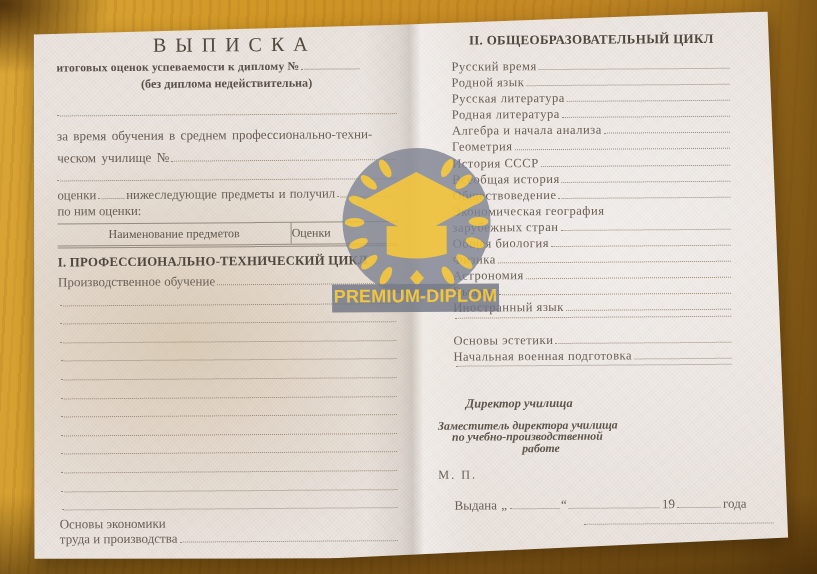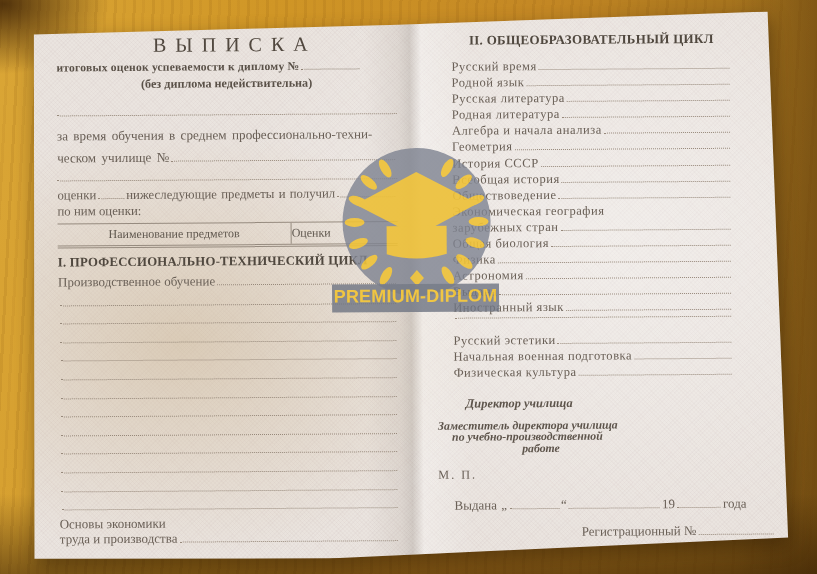--- a/index.html
+++ b/index.html
@@ -213,29 +213,28 @@
           </div>
           <div class="s-row">
             <span>Иностранный язык</span>
             <span class="leader"></span>
           </div>
           <div class="s-row">
             <span></span>
             <span class="leader"></span>
           </div>
           <div class="s-row">
-            <span>Русский эстетики</span>
+            <span>Основы эстетики</span>
             <span class="leader"></span>
           </div>
           <div class="s-row">
             <span>Начальная военная подготовка</span>
             <span class="leader"></span>
           </div>
           <div class="s-row">
-            <span>Физическая культура</span>
             <span class="leader"></span>
           </div>
         </div>
 
       <div class="sig-director">Директор училища</div>
       <div class="sig-deputy">
         <div>Заместитель директора училища</div>
         <div class="l2">по учебно-производственной</div>
         <div class="l3">работе</div>
       </div>
@@ -245,21 +244,20 @@
         <span>Выдана</span>&nbsp;
         <span>„</span>
         <span class="leader fixed" style="width:50px;"></span>
         <span>“</span>
         <span class="leader"></span>
         <span>19</span>
         <span class="leader fixed" style="width:44px;"></span>
         <span>года</span>
       </div>
       <div class="reg">
-        <span style="white-space:nowrap;">Регистрационный №</span>
         <span class="leader"></span>
       </div>
     </div>
 
     <div class="watermark">
       <svg class="wm-svg" width="170" height="170" viewBox="0 0 170 170">
         <circle cx="85" cy="76" r="74" fill="rgba(126,131,145,0.88)"></circle>
         <g fill="#eec23a">
           <ellipse cx="54" cy="22.3" rx="4.5" ry="10" transform="rotate(-30 54 22.3)"></ellipse>
           <ellipse cx="37.5" cy="36.1" rx="4.5" ry="10" transform="rotate(-50 37.5 36.1)"></ellipse>

